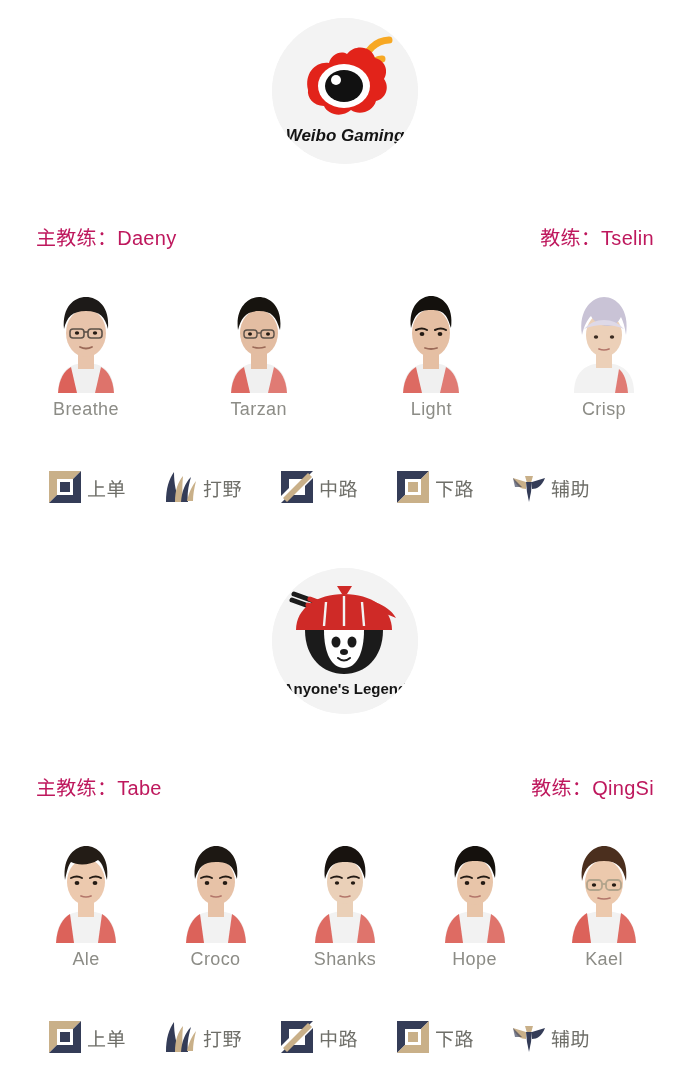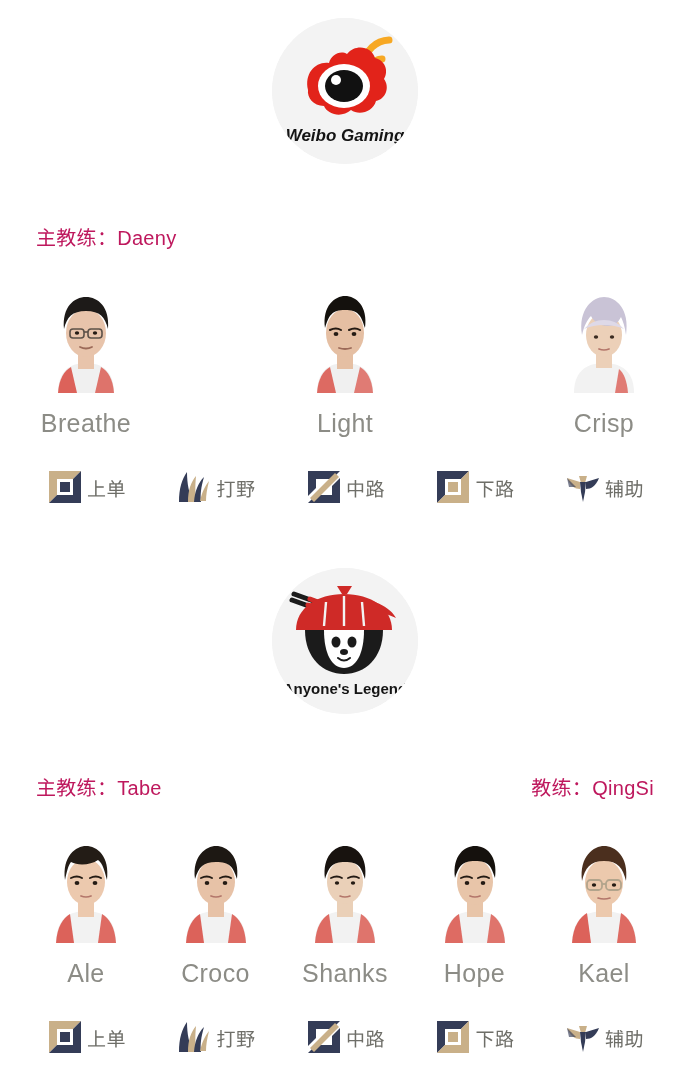--- a/index.html
+++ b/index.html
@@ -66,31 +66,30 @@
   }
   .portrait {
     width: 112px;
     height: 108px;
     overflow: hidden;
     background: #ffffff;
     position: relative;
   }
   .portrait svg { display: block; width: 112px; height: 108px; }
   .player-name {
-    margin-top: 16px;
-    font-size: 25px;
+    margin-top: 6px;
+    font-size: 18px;
     color: #8c8c86;
     letter-spacing: 0.4px;
     white-space: nowrap;
   }
 
   
   .roles-row {
     display: flex;
-    justify-content: space-between;
     padding: 0 28px;
   }
   .role-cell {
     width: 116px;
     display: flex;
     align-items: center;
     justify-content: center;
     gap: 3px;
   }
   .role-icon { width: 38px; height: 38px; flex: 0 0 38px; }
@@ -136,20 +135,21 @@
           <ellipse cx="72" cy="68" rx="19" ry="16" fill="#111111"></ellipse>
           <circle cx="64" cy="62" r="5" fill="#ffffff"></circle>
 
           <text x="73" y="123" text-anchor="middle" font-family="Liberation Sans, sans-serif" font-size="17" font-weight="bold" font-style="italic" fill="#141414">Weibo Gaming</text>
         </svg>
       </div>
     </div>
 
     <div class="coach-row">
       <span class="coach-item">主教练：Daeny</span>
+      <span class="coach-item">教练：Tselin</span>
     </div>
 
     <div class="players-row">
 
       <div class="player-cell">
         <div class="portrait">
           <svg viewBox="0 0 112 108" xmlns="http://www.w3.org/2000/svg">
             <rect width="112" height="108" fill="#fff"></rect>
             <path d="M28 108 c0 -22 12 -30 28 -30 c16 0 28 8 28 30 z" fill="#f0f0f0"></path>
             <path d="M28 108 c1 -14 6 -22 13 -26 l6 26 z" fill="#d8493f" opacity=".85"></path>
@@ -161,20 +161,40 @@
             <rect x="58" y="44" width="14" height="9" rx="3" fill="none" stroke="#5c5148" stroke-width="1.6"></rect>
             <line x1="54" y1="47" x2="58" y2="47" stroke="#5c5148" stroke-width="1.6"></line>
             <ellipse cx="47" cy="48" rx="2.2" ry="1.8" fill="#241b14"></ellipse>
             <ellipse cx="65" cy="48" rx="2.2" ry="1.8" fill="#241b14"></ellipse>
             <path d="M50 62 q6 3 12 0" stroke="#9c6a58" stroke-width="1.8" fill="none" stroke-linecap="round"></path>
           </svg>
         </div>
         <div class="player-name">Breathe</div>
       </div>
 
+      <div class="player-cell">
+        <div class="portrait">
+          <svg viewBox="0 0 112 108" xmlns="http://www.w3.org/2000/svg">
+            <rect width="112" height="108" fill="#fff"></rect>
+            <path d="M28 108 c0 -22 12 -30 28 -30 c16 0 28 8 28 30 z" fill="#f0f0f0"></path>
+            <path d="M28 108 c1 -14 6 -22 13 -26 l6 26 z" fill="#d8493f" opacity=".8"></path>
+            <path d="M84 108 c-1 -14 -6 -22 -13 -26 l-6 26 z" fill="#d8493f" opacity=".7"></path>
+            <rect x="48" y="68" width="16" height="16" fill="#e3bda2"></rect>
+            <ellipse cx="56" cy="48" rx="19" ry="23" fill="#e3bda2"></ellipse>
+            <path d="M35 45 c-3 -23 11 -33 21 -33 c11 0 24 10 21 33 c-4 -13 -8 -19 -21 -19 c-13 0 -18 7 -21 19 z" fill="#17140f"></path>
+            <rect x="41" y="45" width="13" height="8" rx="3" fill="none" stroke="#5c5148" stroke-width="1.4"></rect>
+            <rect x="58" y="45" width="13" height="8" rx="3" fill="none" stroke="#5c5148" stroke-width="1.4"></rect>
+            <line x1="54" y1="48" x2="58" y2="48" stroke="#5c5148" stroke-width="1.4"></line>
+            <ellipse cx="47" cy="49" rx="2" ry="1.7" fill="#241b14"></ellipse>
+            <ellipse cx="65" cy="49" rx="2" ry="1.7" fill="#241b14"></ellipse>
+            <path d="M50 62 q6 2 12 0" stroke="#9c6a58" stroke-width="1.7" fill="none" stroke-linecap="round"></path>
+          </svg>
+        </div>
+        <div class="player-name">Tarzan</div>
+      </div>
 
 
       <div class="player-cell">
         <div class="portrait">
           <svg viewBox="0 0 112 108" xmlns="http://www.w3.org/2000/svg">
             <rect width="112" height="108" fill="#fff"></rect>
             <path d="M28 108 c0 -22 12 -30 28 -30 c16 0 28 8 28 30 z" fill="#f0f0f0"></path>
             <path d="M28 108 c1 -14 6 -22 13 -26 l6 26 z" fill="#d8493f" opacity=".8"></path>
             <path d="M84 108 c-1 -14 -6 -22 -13 -26 l-6 26 z" fill="#d8493f" opacity=".7"></path>
             <rect x="48" y="68" width="16" height="16" fill="#e5bfa3"></rect>

